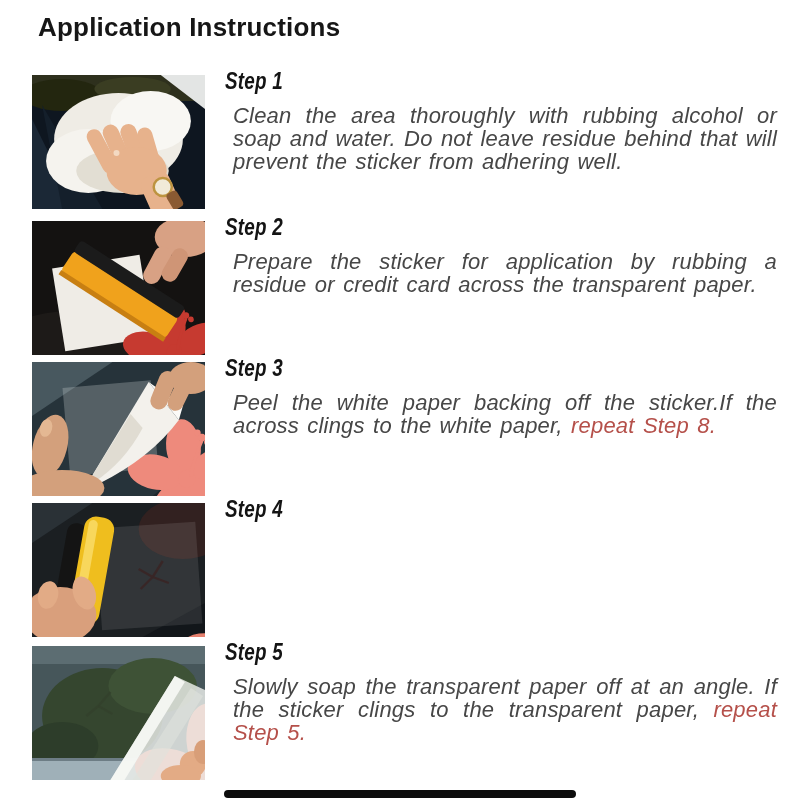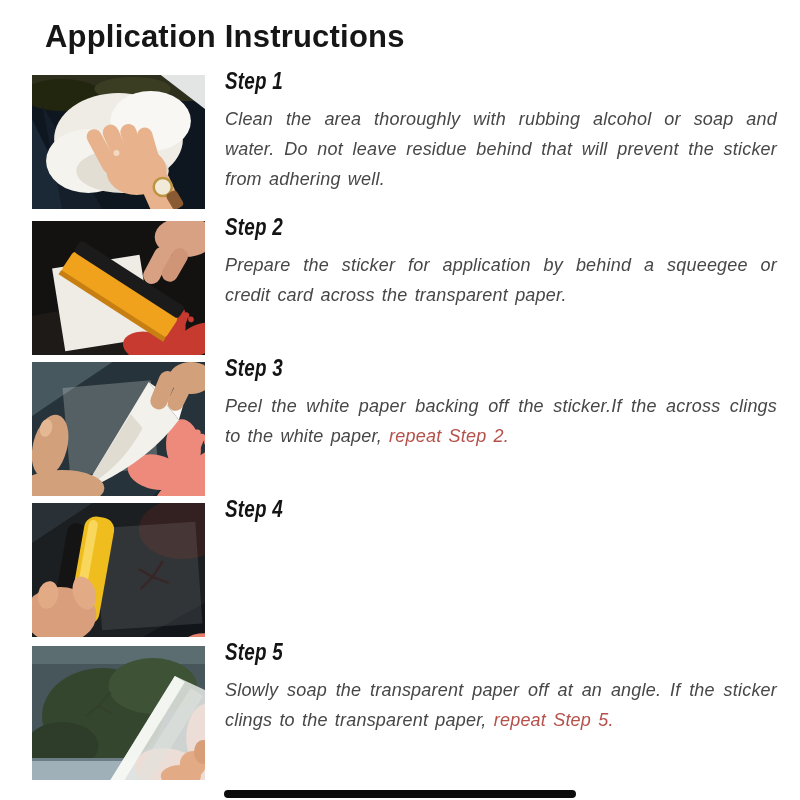--- a/index.html
+++ b/index.html
@@ -3,37 +3,37 @@
 <meta charset="utf-8">
 <style>
   html,body{margin:0;padding:0;}
   body{
     width:800px;height:800px;background:#ffffff;
     font-family:"Liberation Sans", sans-serif;
     position:relative;overflow:hidden;
   }
   .page{position:absolute;inset:0;}
   .page-title{
-    position:absolute;left:38px;top:12px;margin:7px;
-    font-size:31px;font-weight:700;color:#161616;letter-spacing:0.2px;text-align:center;
+    position:absolute;left:38px;top:12px;margin:0;
+    font-size:26px;font-weight:700;color:#161616;letter-spacing:0.2px;text-align:center;
   }
   .row{position:absolute;left:0;width:800px;}
   .photo{
     position:absolute;left:32px;top:0;width:173px;height:134px;
     overflow:hidden;background:#111;
   }
   .photo svg{display:block;width:100%;height:100%;}
   .content{position:absolute;left:225px;top:-6px;width:552px;font-style:italic;}
   .step-title{
     margin:0;font-size:23px;font-weight:700;color:#141414;
     transform:scaleX(0.82);transform-origin:left center;line-height:24px;
     letter-spacing:0.3px;white-space:nowrap;
   }
   .step-body{
-    margin:11px 0 0 0;font-size:18px;line-height:30px;color:#474747;
+    margin:11px 0 0 8px;font-size:22px;line-height:23px;color:#474747;
     text-align:justify;text-align-last:left;word-spacing:2px;letter-spacing:0.2px;
   }
   .red-note{color:#b5504a;}
   .home-indicator{
     position:absolute;left:224px;top:790px;width:352px;height:8px;
     background:#0c0c0c;border-radius:4px;
   }
   
   .row1{top:75px;} .row2{top:221px;} .row3{top:362px;} .row4{top:503px;} .row5{top:646px;}
 </style>
@@ -108,21 +108,21 @@
           <rect x="-10" y="-2" width="124" height="14" rx="4" fill="#1b1b1b"></rect>
           <rect x="-10" y="34" width="124" height="5" fill="#c87f12"></rect>
         </g>
         <ellipse cx="152" cy="16" rx="30" ry="20" fill="#d8a184"></ellipse>
         <rect x="116" y="24" width="17" height="40" rx="8.5" fill="#d8a184" transform="rotate(28 124 44)"></rect>
         <rect x="134" y="26" width="16" height="36" rx="8" fill="#cf9576" transform="rotate(30 142 44)"></rect>
       </svg>
     </div>
     <div class="content">
       <h2 class="step-title">Step 2</h2>
-      <p class="step-body"><span>Prepare the sticker for application by behind a squeegee or credit card across the transparent paper.</span><span class="red-note"></span></p>
+      <p class="step-body"><span>Prepare the sticker for application by rubbing a residue or credit card across the transparent paper.</span><span class="red-note"></span></p>
     </div>
   </div>
 
   <div class="row row3">
     <div class="photo">
       <svg viewBox="0 0 172 134" preserveAspectRatio="none">
         <rect x="0" y="0" width="172" height="134" fill="#26333a"></rect>
         <polygon points="0,0 80,0 0,54" fill="#48585f"></polygon>
         <polygon points="120,134 172,90 172,134" fill="#1c262b"></polygon>
         <rect x="34" y="22" width="88" height="88" fill="#cfd8d6" opacity="0.28" transform="rotate(-5 78 66)"></rect>
@@ -135,21 +135,21 @@
           <ellipse cx="30" cy="126" rx="42" ry="18"></ellipse>
           <rect x="122" y="8" width="17" height="40" rx="8.5" transform="rotate(22 130 28)"></rect>
           <rect x="140" y="12" width="16" height="38" rx="8" transform="rotate(26 148 30)"></rect>
           <ellipse cx="158" cy="16" rx="22" ry="16"></ellipse>
         </g>
         <ellipse cx="14" cy="66" rx="6" ry="9" fill="#e4b893" transform="rotate(14 14 66)"></ellipse>
       </svg>
     </div>
     <div class="content">
       <h2 class="step-title">Step 3</h2>
-      <p class="step-body"><span>Peel the white paper backing off the sticker.If the across clings to the white paper, </span><span class="red-note">repeat Step 2.</span></p>
+      <p class="step-body"><span>Peel the white paper backing off the sticker.If the across clings to the white paper, </span><span class="red-note">repeat Step 8.</span></p>
     </div>
   </div>
 
   <div class="row row4">
     <div class="photo">
       <svg viewBox="0 0 172 134" preserveAspectRatio="none">
         <rect x="0" y="0" width="172" height="134" fill="#1b1f22"></rect>
         <ellipse cx="150" cy="26" rx="44" ry="30" fill="#3c2220" opacity="0.7"></ellipse>
         <polygon points="0,0 60,0 0,40" fill="#2a3136"></polygon>
         <polygon points="172,100 172,134 110,134" fill="#12161a"></polygon>

